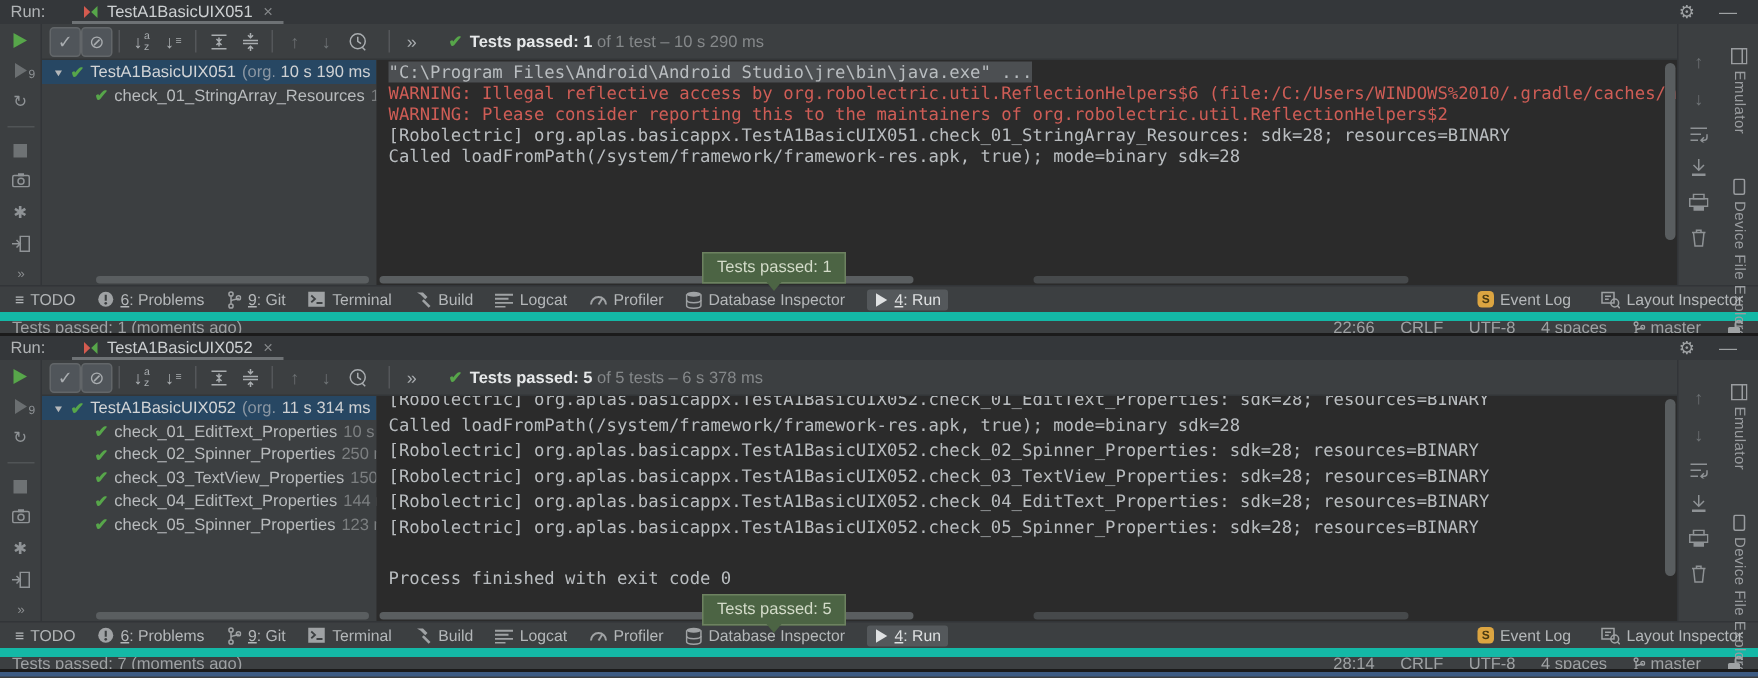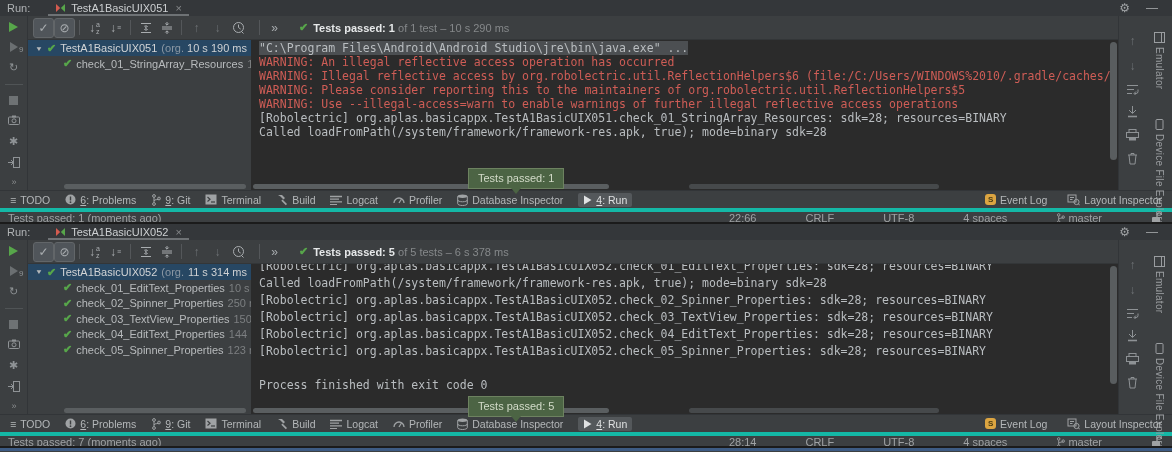--- a/index.html
+++ b/index.html
@@ -79,23 +79,23 @@
 
   
   .winbar{height:18px;display:flex;align-items:center;gap:15px;padding:0 10px;font-size:10.5px;color:#b4b7b9;border-top:1px solid #323538;flex:none;}
   .wbitem{display:flex;align-items:center;gap:4px;white-space:nowrap;}
   .wbitem.active{background:#54585b;border-radius:2px;padding:1px 5px;color:#dfe1e2;}
   .u{text-decoration:underline;}
   .wbright{margin-left:auto;display:flex;align-items:center;gap:20px;}
   .slbadge{width:11px;height:11px;background:#dca541;border-radius:3px;color:#4a3b12;font-size:8px;font-weight:bold;display:flex;align-items:center;justify-content:center;}
 
   
-  .statusrow{height:16px;display:flex;align-items:center;padding:0 8px;font-size:11px;color:#9fa2a4;border-top:4px solid #14b8a6;flex:none;}
+  .statusrow{height:16px;display:flex;align-items:center;padding:0 8px;font-size:11px;color:#9fa2a4;border-top:6px solid #14b8a6;flex:none;}
   .stright{margin-left:auto;display:flex;align-items:center;gap:17px;padding-right:2px;}
-  .stitem{display:flex;align-items:center;gap:3px;white-space:nowrap;margin-left:32px;}
+  .stitem{display:flex;align-items:center;gap:3px;white-space:nowrap;}
 
   
   .balloon{position:absolute;left:468px;z-index:6;background:#4c6444;border:1px solid #6d8260;color:#d3dbc9;font-size:11px;padding:3px 9px 4px;white-space:nowrap;}
   .balloon::after{content:"";position:absolute;left:50%;bottom:-6px;margin-left:-5px;border-left:5px solid transparent;border-right:5px solid transparent;border-top:6px solid #4c6444;}
 
   .bottomstrip{height:3px;background:#3d5b83;}
   svg{display:block;}
 </style>
 </head>
 <body>
@@ -197,24 +197,22 @@
             </div>
             <div class="crow">
               <span class="tcheck">✔</span>
               <span class="cname">check_01_StringArray_Resources</span>
               <span class="ctime">10 s 190 ms</span>
             </div>
           </div>
 
           <div class="console">
             <div class="cline"><span class="selbg">"C:\Program Files\Android\Android Studio\jre\bin\java.exe" ...</span></div>
-            <div class="cline warn">WARNING: An illegal reflective access operation has occurred</div>
             <div class="cline warn">WARNING: Illegal reflective access by org.robolectric.util.ReflectionHelpers$6 (file:/C:/Users/WINDOWS%2010/.gradle/caches/modules-2/files-2.</div>
-            <div class="cline warn">WARNING: Please consider reporting this to the maintainers of org.robolectric.util.ReflectionHelpers$5</div>
-            <div class="cline warn">WARNING: Use --illegal-access=warn to enable warnings of further illegal reflective access operations</div>
+            <div class="cline warn">WARNING: Please consider reporting this to the maintainers of org.robolectric.util.ReflectionHelpers$2</div>
             <div class="cline">[Robolectric] org.aplas.basicappx.TestA1BasicUIX051.check_01_StringArray_Resources: sdk=28; resources=BINARY</div>
             <div class="cline">Called loadFromPath(/system/framework/framework-res.apk, true); mode=binary sdk=28</div>
             <div class="vscroll">
                 <div class="vthumb"></div>
               </div>
           </div>
         </div>
 
         <div class="hscroll">
           <div class="hs-tree">

